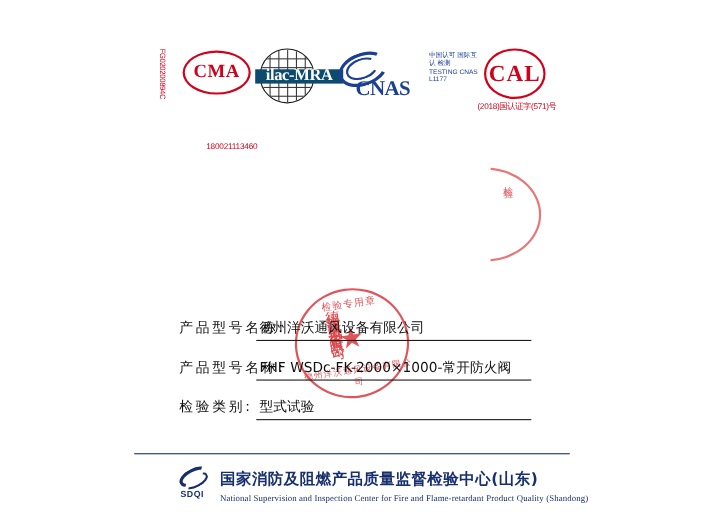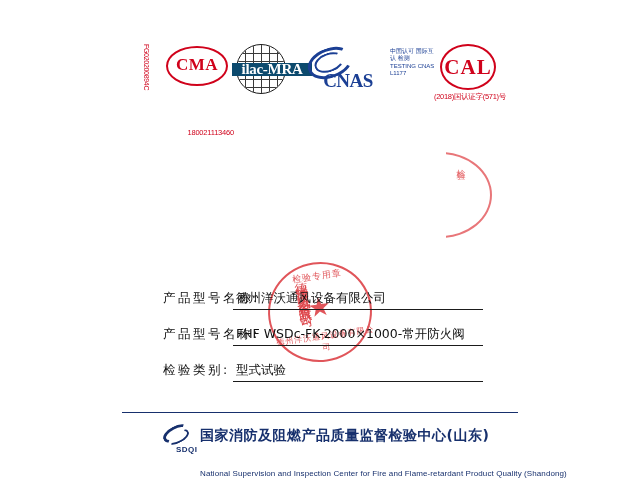--- a/index.html
+++ b/index.html
@@ -448,45 +448,45 @@
     height: 12px;
     border: 2.5px solid #17306d;
     border-radius: 50%;
     border-left-color: transparent;
     border-top-color: transparent;
     transform: rotate(-28deg);
     box-sizing: border-box;
   }
   .sdqi-logo .sdqi-text {
     position: absolute;
-    left: 14px;
+    left: 2px;
     top: 21px;
     font-size: 8px;
     color: #17306d;
     font-weight: bold;
     font-family: "Liberation Sans", sans-serif;
     letter-spacing: 0.5px;
   }
   .footer-cn {
     position: absolute;
     left: 200px;
     top: 427px;
     font-size: 14px;
     color: #17306d;
     font-weight: bold;
     letter-spacing: 0.5px;
     font-family: "DejaVu Sans", sans-serif;
   }
   .footer-en {
     position: absolute;
     left: 200px;
-    top: 469px;
+    top: 448px;
     font-size: 8px;
     color: #17306d;
-    font-family: Liberation Sans, sans-serif;
+    font-family: Liberation Serif, serif;
     letter-spacing: 0.1px;
   }
 </style>
 </head>
 <body>
 
 <div class="page">
 
 
   <div class="logo-strip">

